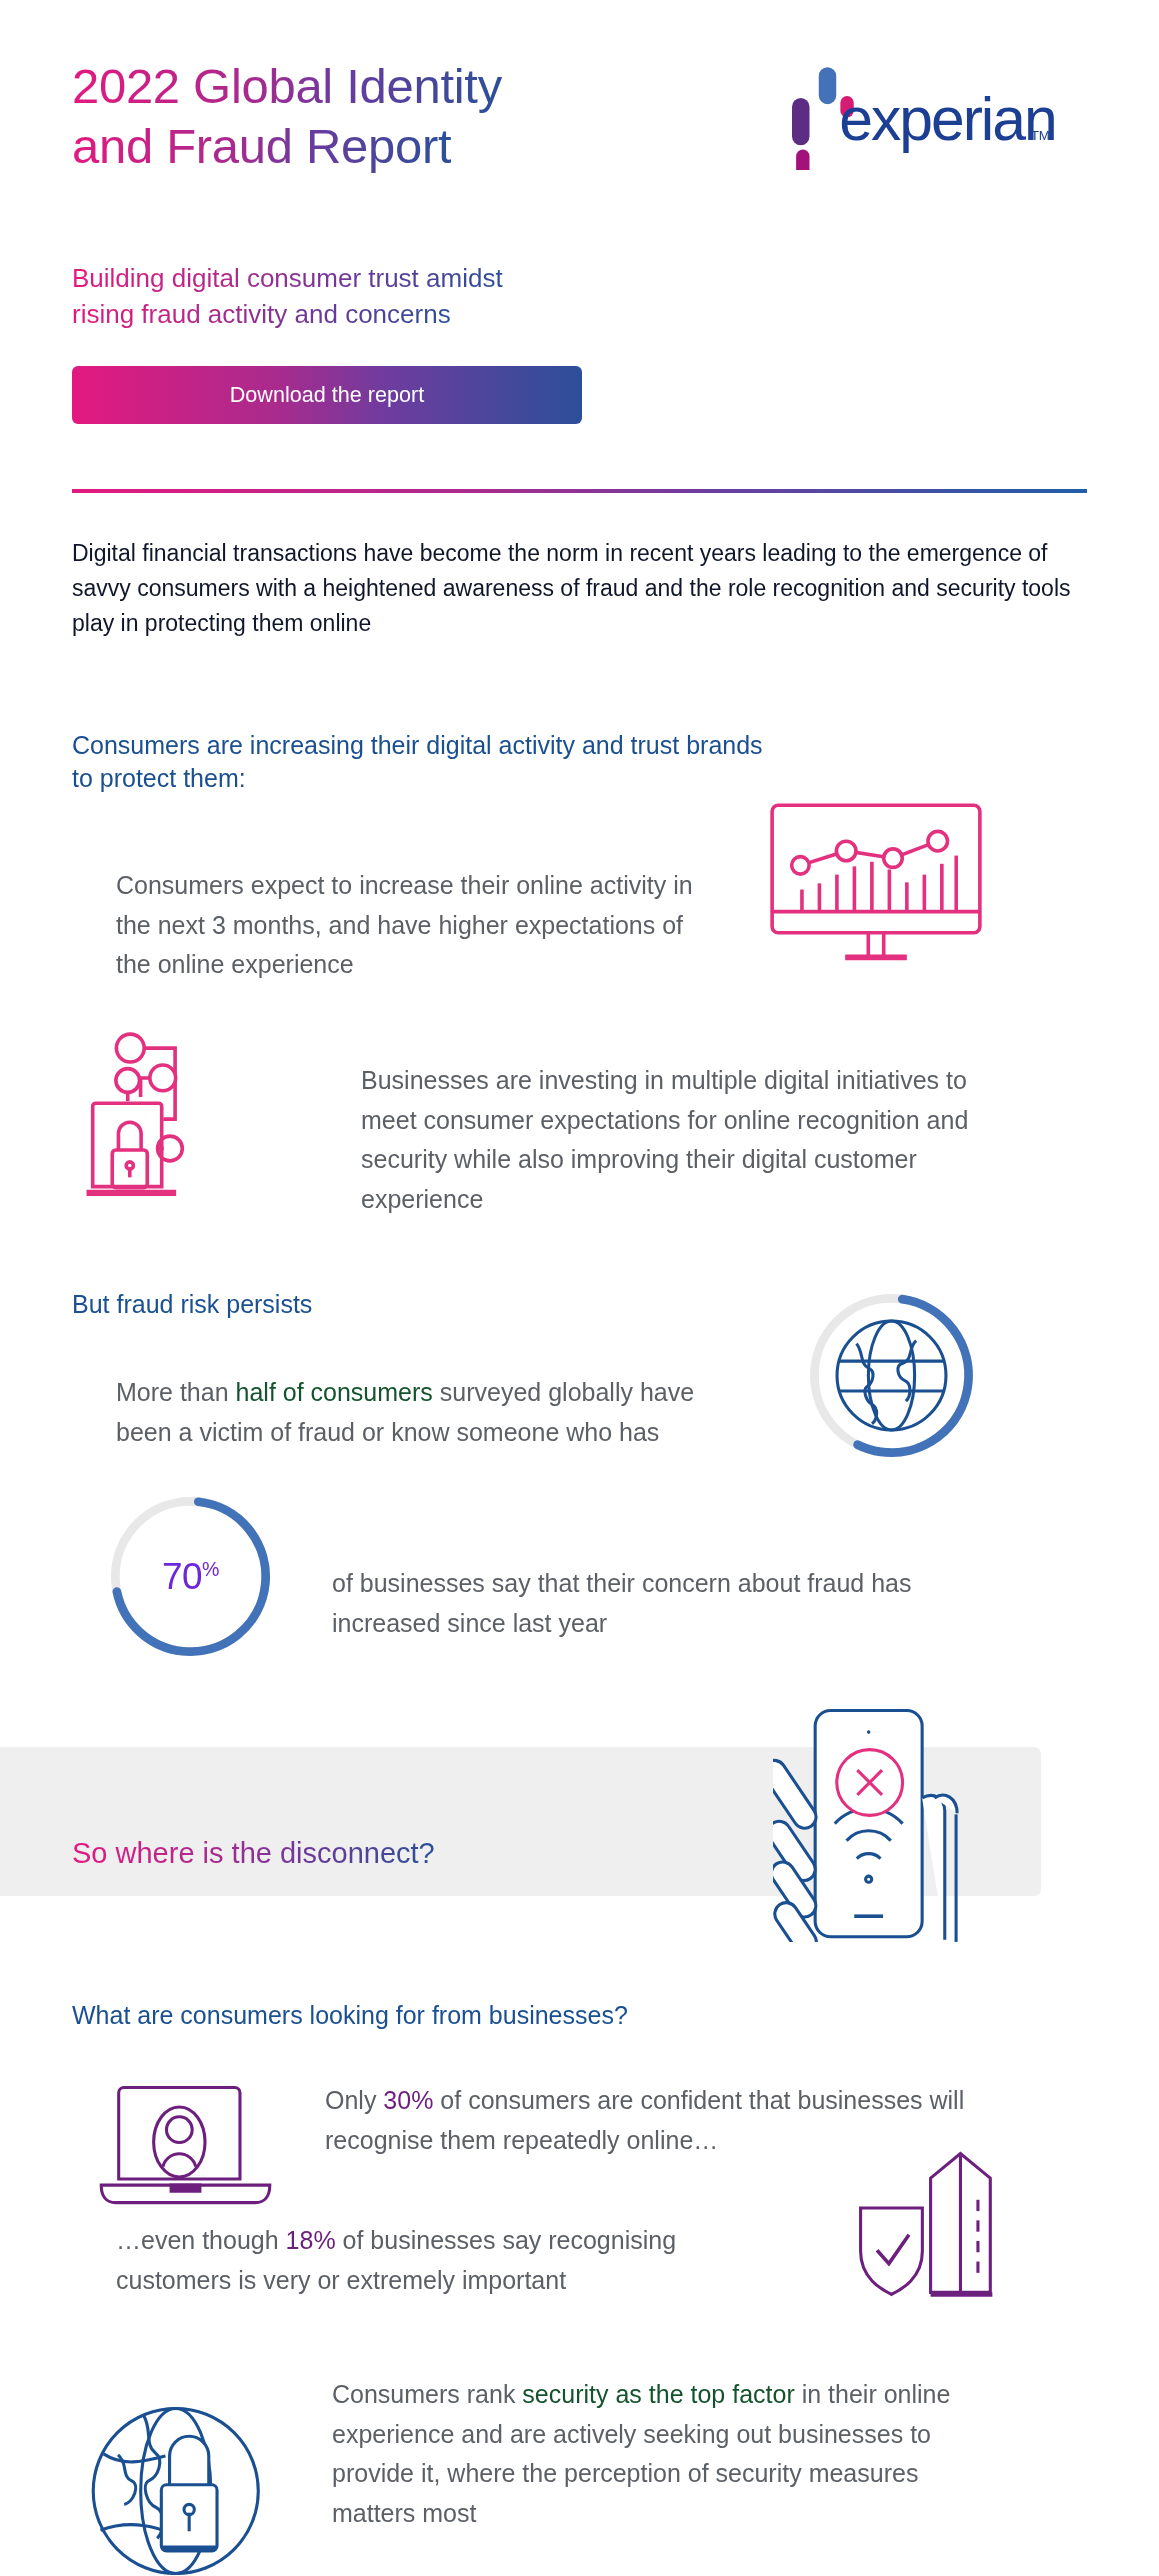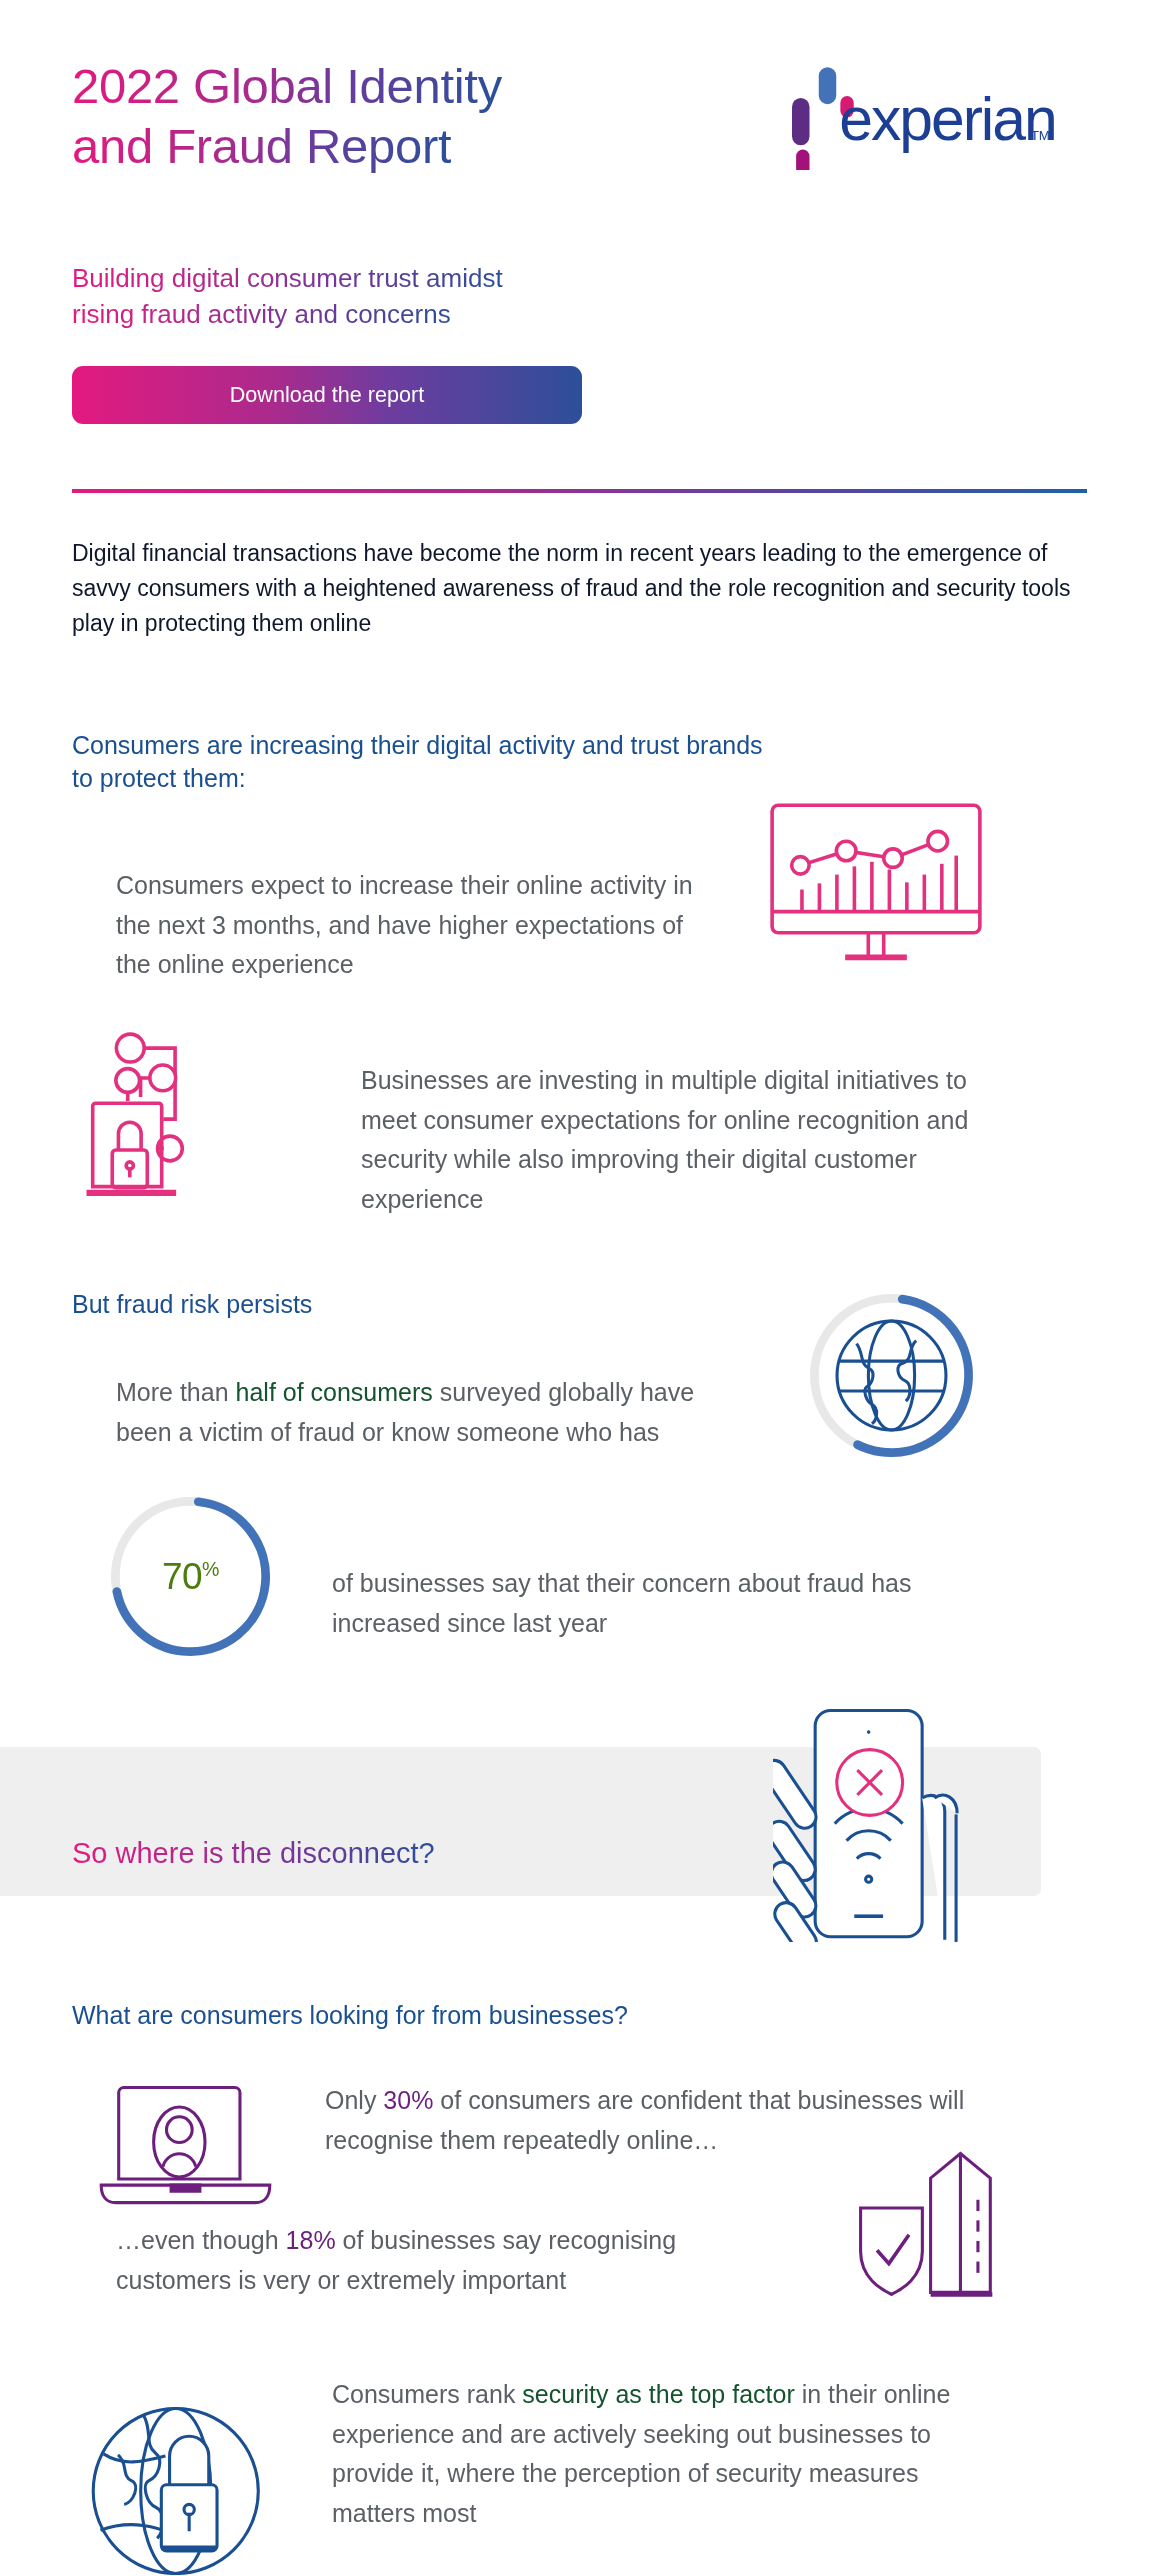--- a/index.html
+++ b/index.html
@@ -60,21 +60,21 @@
     line-height: 1.38;
     font-weight: 400;
     margin-top: 21px;
   }
 
   
   .cta-top {
     position: absolute;
     left: 72px; top: 366px;
     width: 510px; height: 58px;
-    border-radius: 11px;
+    border-radius: 6px;
     background: linear-gradient(90deg, #e3197f 0%, #a92b8d 40%, #6e3c9f 62%, #2c4f99 100%);
     color: #fff;
     font-size: 21.6px;
     display: flex; align-items: center; justify-content: center;
     border: none;
     cursor: pointer;
     font-family: "Liberation Sans", sans-serif;
   }
 
   
@@ -131,21 +131,21 @@
   
   .donut-wrap {
     position: absolute;
     left: 103px; top: 1489px;
     width: 175px; height: 175px;
   }
   .donut-label {
     position: absolute;
     left: 0; top: 0; width: 175px; height: 175px;
     display: flex; align-items: center; justify-content: center;
-    color: #4d7c0f;
+    color: #6d28d9;
     font-size: 37px;
     letter-spacing: -0.5px;
   }
   .donut-label sup { font-size: 19.6px; vertical-align: super; }
 
   
   .grey-band {
     position: absolute;
     left: 0; top: 1747px;
     width: 1041px; height: 149px;

